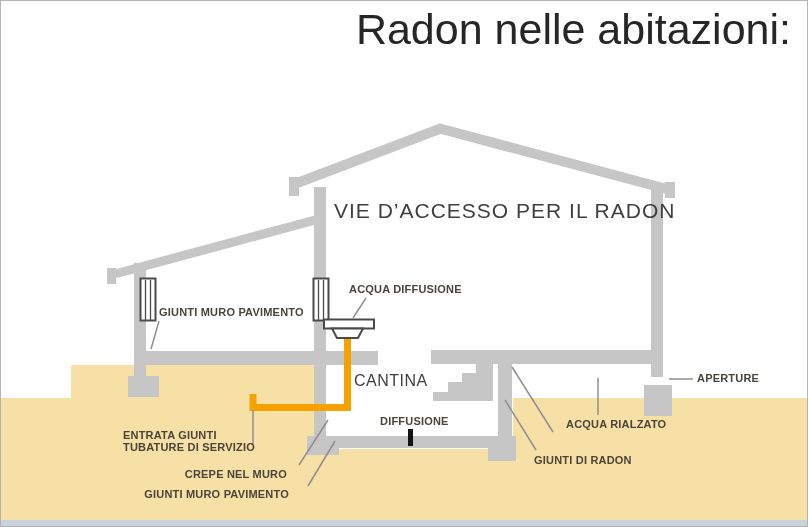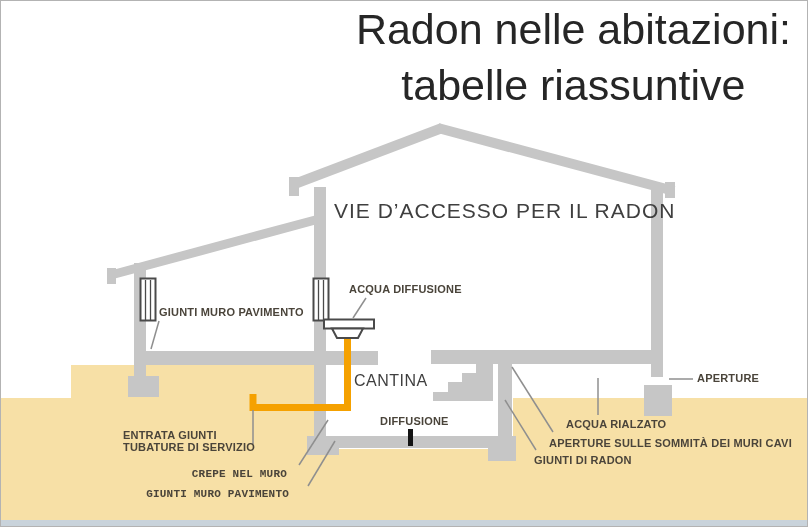--- a/index.html
+++ b/index.html
@@ -11,21 +11,21 @@
   .diagram-svg{position:absolute;left:0;top:0;width:808px;height:527px;}
   .title{
     position:absolute;top:0px;right:16px;text-align:center;
     font-size:43px;font-weight:300;color:var(--title-text,#262626);
     line-height:56px;letter-spacing:0px;
   }
   .lbl{
     position:absolute;font-size:11px;font-weight:700;
     color:var(--label-text,#4A443A);letter-spacing:.2px;white-space:nowrap;
   }
-  .lbl-right{text-align:left;font-family:Liberation Mono, monospace;}
+  .lbl-right{text-align:left;}
   .heading{
     position:absolute;font-size:21px;font-weight:400;letter-spacing:1px;
     color:var(--heading-text,#3F3F3F);white-space:nowrap;
   }
   .cantina-lbl{
     position:absolute;font-size:16px;font-weight:400;letter-spacing:.5px;
     color:var(--heading-text,#3F3F3F);white-space:nowrap;
   }
   .footer-bar{
     position:absolute;left:0;bottom:0;width:100%;height:6px;
@@ -95,38 +95,36 @@
       <line x1="511" y1="366" x2="552" y2="431"></line>
       <line x1="504" y1="399" x2="535" y2="449"></line>
       <line x1="327" y1="419" x2="298" y2="464"></line>
       <line x1="334" y1="440" x2="307" y2="485"></line>
       <line x1="252" y1="409" x2="252" y2="443"></line>
     </g>
   </svg>
 
   <div class="title">
     <div>Radon nelle abitazioni:</div>
-    <div>tabelle riassuntive</div>
   </div>
 
   <div class="heading" style="left:333px;top:198px">VIE D’ACCESSO PER IL RADON</div>
 
   <div class="lbl" style="left:158px;top:305px">GIUNTI MURO PAVIMENTO</div>
 
   <div class="lbl" style="left:348px;top:282px">ACQUA DIFFUSIONE</div>
 
   <div class="cantina-lbl" style="left:353px;top:371px">CANTINA</div>
 
   <div class="lbl" style="left:379px;top:414px">DIFFUSIONE</div>
 
   <div class="lbl" style="left:696px;top:371px">APERTURE</div>
 
   <div class="lbl" style="left:565px;top:417px">ACQUA RIALZATO</div>
 
-  <div class="lbl" style="left:548px;top:436px">APERTURE SULLE SOMMITÀ DEI MURI CAVI</div>
 
   <div class="lbl" style="left:533px;top:453px">GIUNTI DI RADON</div>
 
   <div class="lbl" style="left:122px;top:428px">
     <div>ENTRATA GIUNTI</div>
     <div>TUBATURE DI SERVIZIO</div>
   </div>
 
   <div class="lbl lbl-right" style="right:520px;top:467px">CREPE NEL MURO</div>
 

